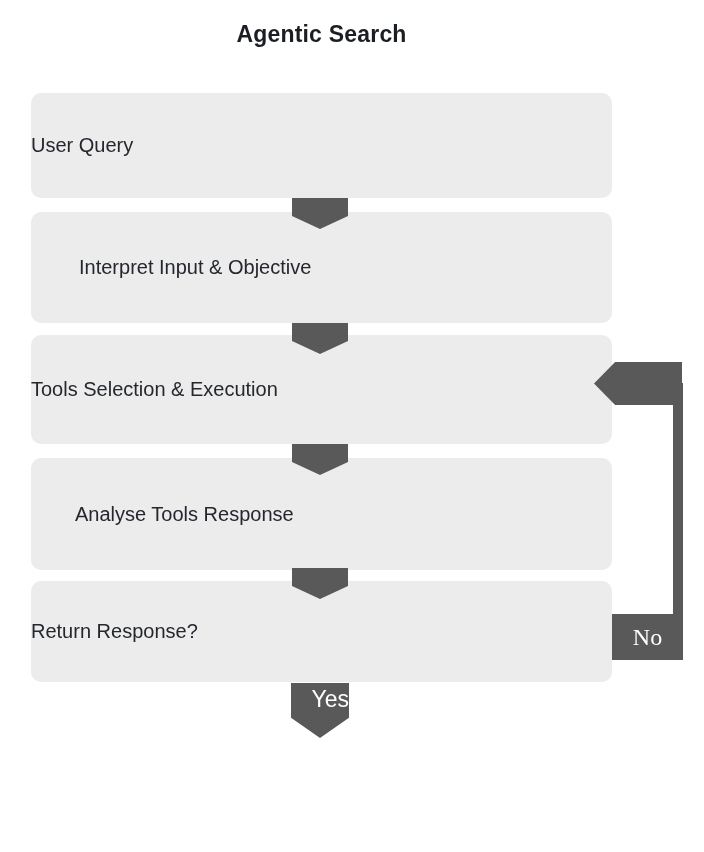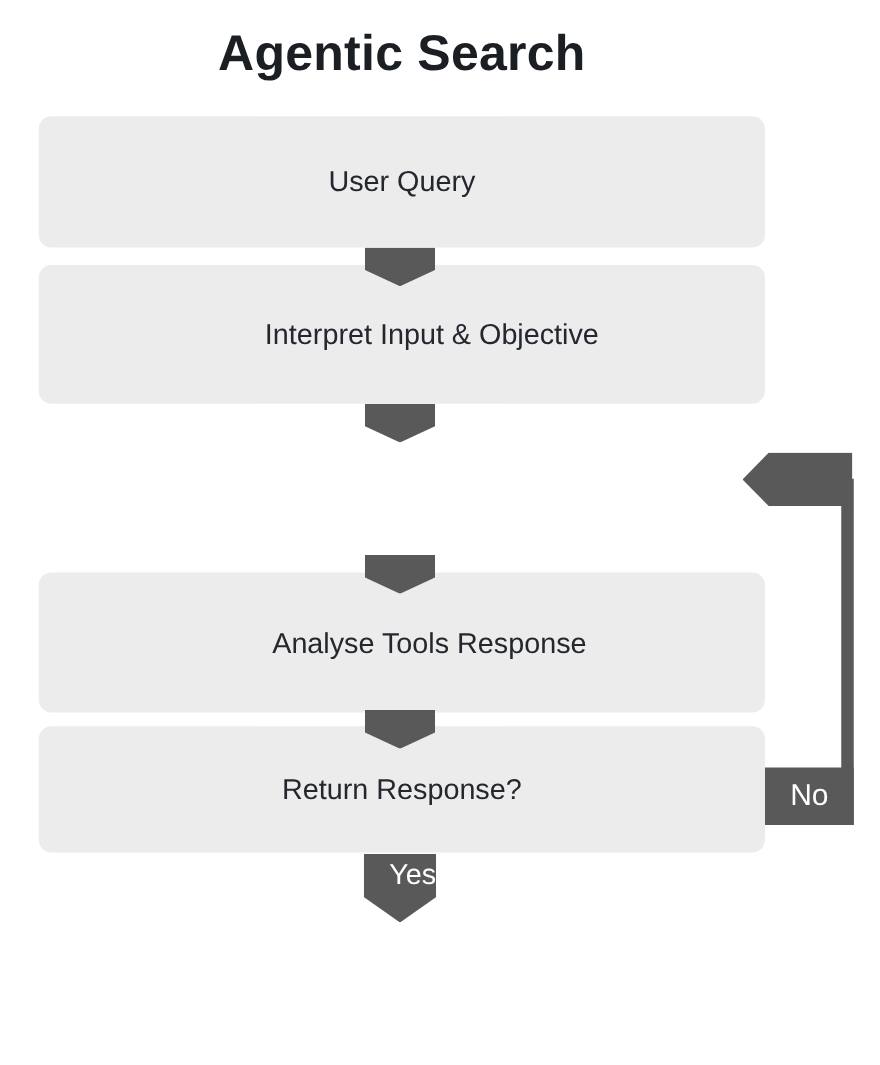--- a/index.html
+++ b/index.html
@@ -16,31 +16,31 @@
   .canvas{
     position:relative;
     width:704px;height:852px;
     background:var(--background);
     overflow:hidden;
   }
   .title{
     position:absolute;
     left:31px;top:21px;width:581px;
     text-align:center;
-    font-size:40px;font-weight:700;
+    font-size:23px;font-weight:700;
     color:var(--title-text);
     letter-spacing:0.2px;
   }
   .node{
     position:absolute;
     left:31px;width:581px;
     background:var(--box-bg);
     border-radius:10px;
-    display:flex;align-items:center;justify-content:center;
-    font-size:23px;
+    display:flex;align-items:center;justify-content:flex-start;
+    font-size:20px;
     color:var(--box-text);
     z-index:1;
   }
   .n1{top:93px;height:105px;}
   .n2{top:212px;height:111px;padding-left:48px;}
   .n3{top:335px;height:109px;}
   .n4{top:458px;height:112px;padding-left:44px;}
   .n5{top:581px;height:101px;}
   .n6{top:725px;height:107px;}
   .down-arrow{
@@ -71,20 +71,21 @@
     z-index:2;
   }
   .no-box{
     position:absolute;
     left:612px;top:614px;width:71px;height:46px;
     background:var(--arrow);
     z-index:3;
     display:flex;align-items:center;justify-content:center;
     color:var(--label-text);
     font-size:24px;
+    font-family:Liberation Serif, serif;
   }
   .left-arrow{
     position:absolute;
     left:594px;top:362px;width:88px;height:43px;
     background:var(--arrow);
     clip-path:polygon(0 50%,24% 0,100% 0,100% 100%,24% 100%);
     z-index:2;
   }
 </style>
 </head>
@@ -99,20 +100,23 @@
   </div>
 
   <div class="down-arrow a1"></div>
 
   <div class="node n2">
     <span>Interpret Input &amp; Objective</span>
   </div>
 
   <div class="down-arrow a2"></div>
 
+  <div class="node n3">
+    <span>Tools Selection &amp; Execution</span>
+  </div>
 
   <div class="down-arrow a3"></div>
 
   <div class="node n4">
     <span>Analyse Tools Response</span>
   </div>
 
   <div class="down-arrow a4"></div>
 
   <div class="node n5">

